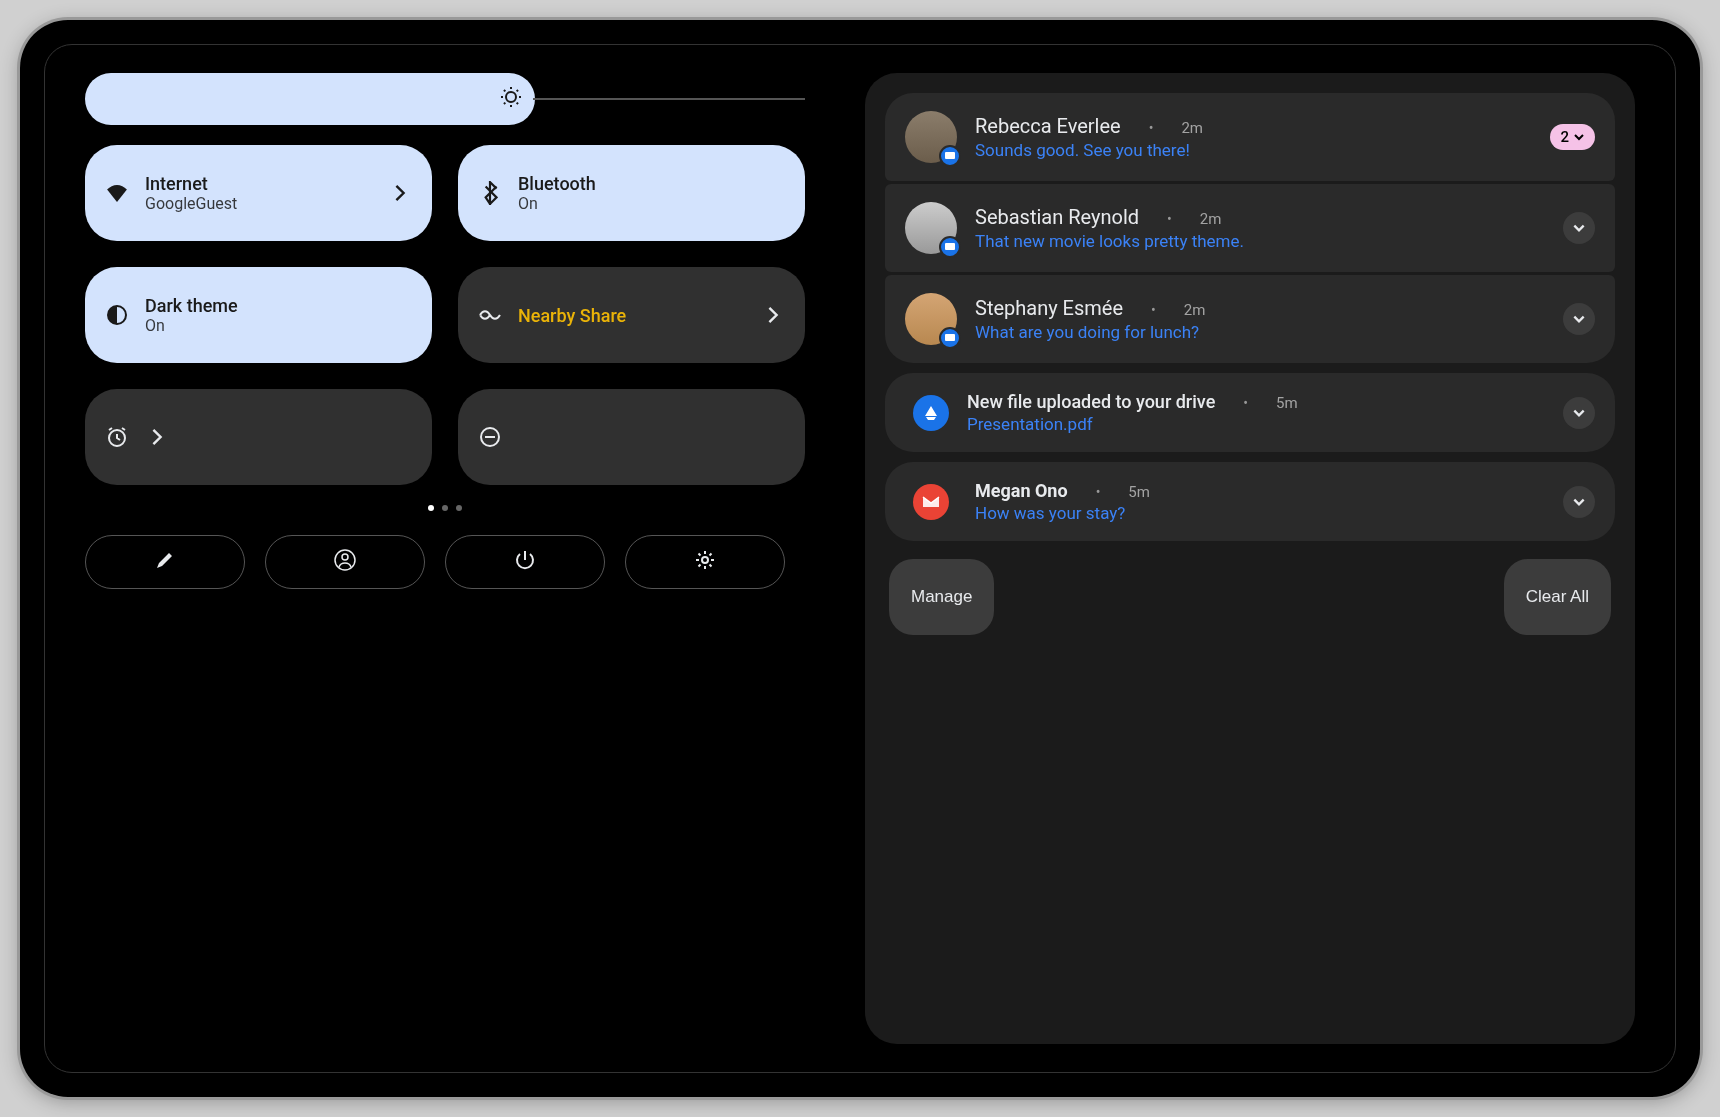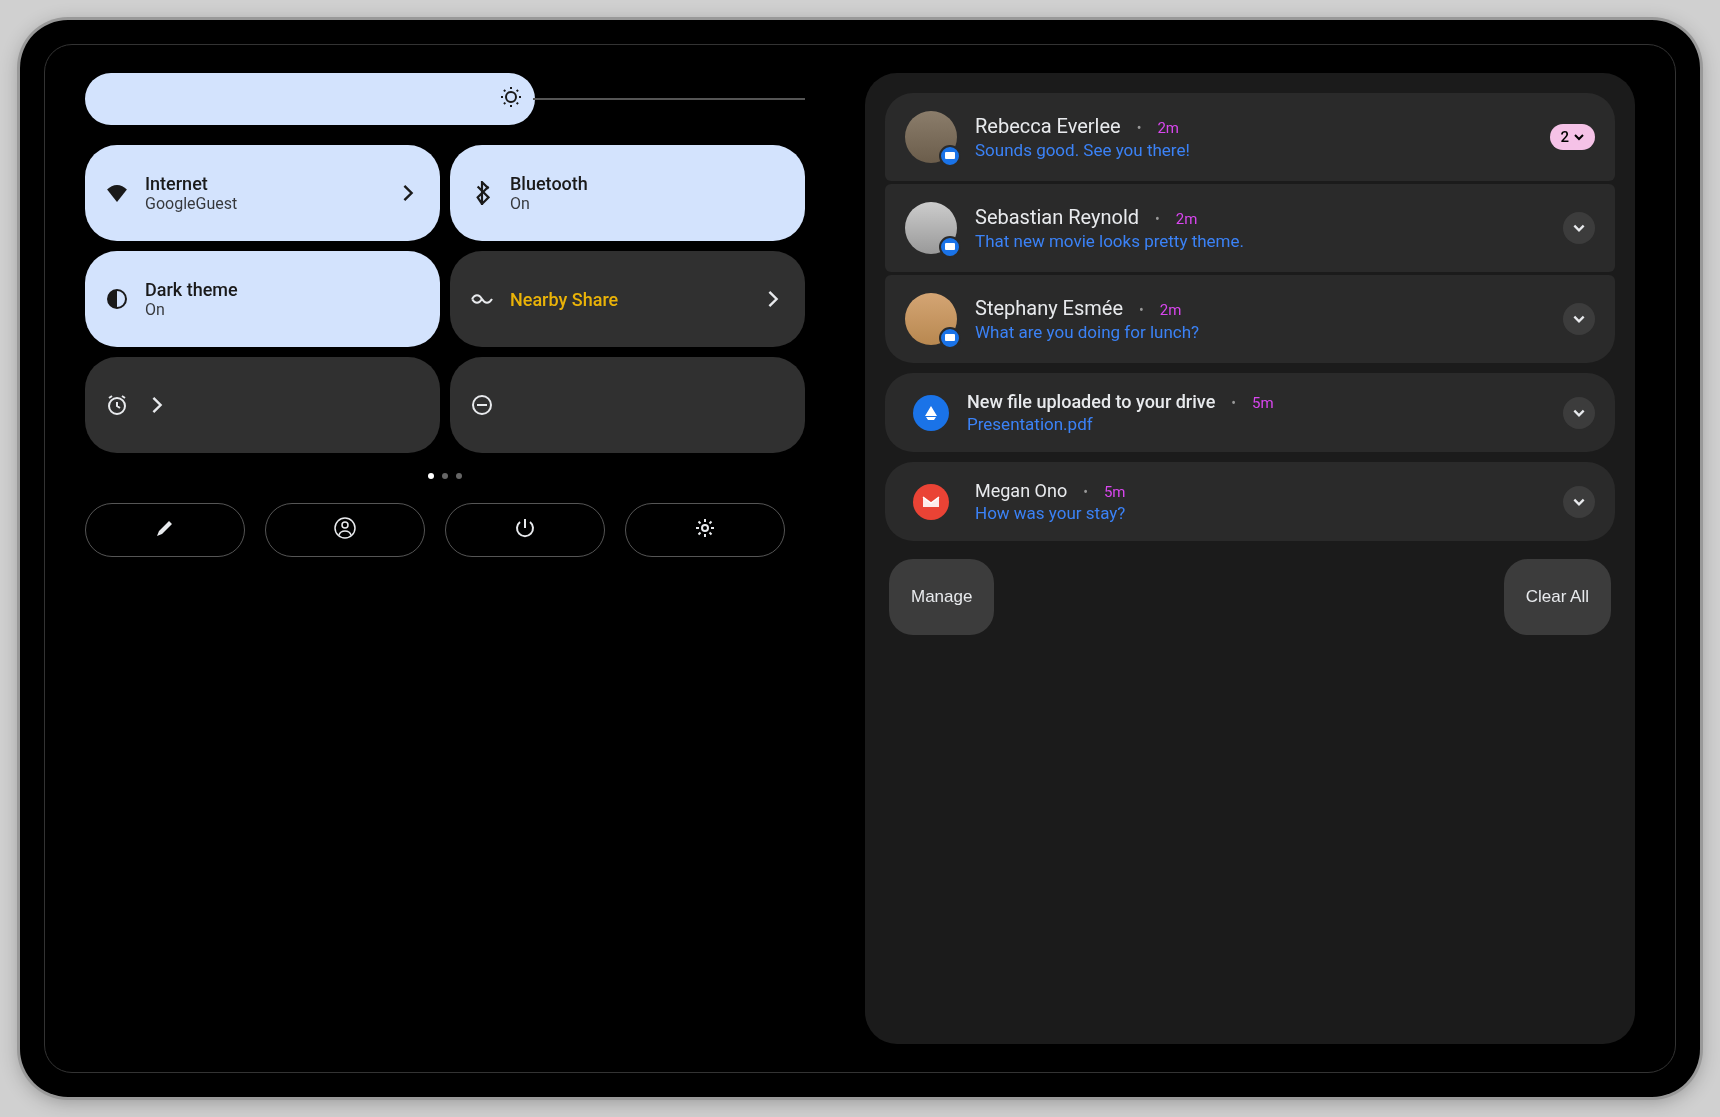--- a/index.html
+++ b/index.html
@@ -79,21 +79,21 @@
 }
 .brightness-track {
   flex: 1;
   height: 2px;
   background: #555;
   margin-left: -2px;
 }
 .tiles-grid {
   display: grid;
   grid-template-columns: 1fr 1fr;
-  gap: 10px;
+  gap: 26px;
   margin-bottom: 20px;
 }
 .tile {
   height: 96px;
   border-radius: 32px;
   display: flex;
   align-items: center;
   padding: 0 20px;
   gap: 16px;
   cursor: pointer;
@@ -192,24 +192,24 @@
   width: 36px;
   height: 36px;
   border-radius: 50%;
   display: flex;
   align-items: center;
   justify-content: center;
   flex-shrink: 0;
   margin-left: 8px;
 }
 .notif-content { flex: 1; min-width: 0; }
-.notif-title-row { display: flex; align-items: baseline; gap: 16px; }
+.notif-title-row { display: flex; align-items: baseline; gap: 28px; }
 .notif-title { font-size: 20px; color: #e8eaed; }
 .notif-dot { color: #999; font-size: 14px; }
-.notif-time { color: #d946ef; font-size: 15px; }
+.notif-time { color: #a3a3a3; font-size: 15px; }
 .notif-body { font-size: 17px; color: #3b82f6; margin-top: 2px; }
 .notif-action {
   width: 32px;
   height: 32px;
   border-radius: 50%;
   background: #3c3c3c;
   display: flex;
   align-items: center;
   justify-content: center;
   flex-shrink: 0;
@@ -493,21 +493,21 @@
 
         <div class="notif">
           <div class="app-icon" style="background:#ea4335">
             <svg width="18" height="14" viewBox="0 0 18 14">
                 <path fill="#fff" d="M1 2l8 6 8-6v10H1V2z" opacity="0.9"></path>
                 <path fill="none" stroke="#fff" stroke-width="1.5" d="M1 2l8 6 8-6"></path>
               </svg>
           </div>
           <div class="notif-content" style="margin-left:8px">
             <div class="notif-title-row">
-              <span class="notif-title" style="font-size:18px;font-weight:400">Megan Ono</span>
+              <span class="notif-title" style="font-size:18px;font-weight:700">Megan Ono</span>
               <span class="notif-dot">•</span>
               <span class="notif-time">5m</span>
             </div>
             <div class="notif-body">How was your stay?</div>
           </div>
           <div class="notif-action">
             <svg width="14" height="10" viewBox="0 0 12 8">
                 <path fill="none" stroke="#e8eaed" stroke-width="2" d="M2 2l4 4 4-4"></path>
               </svg>
           </div>

